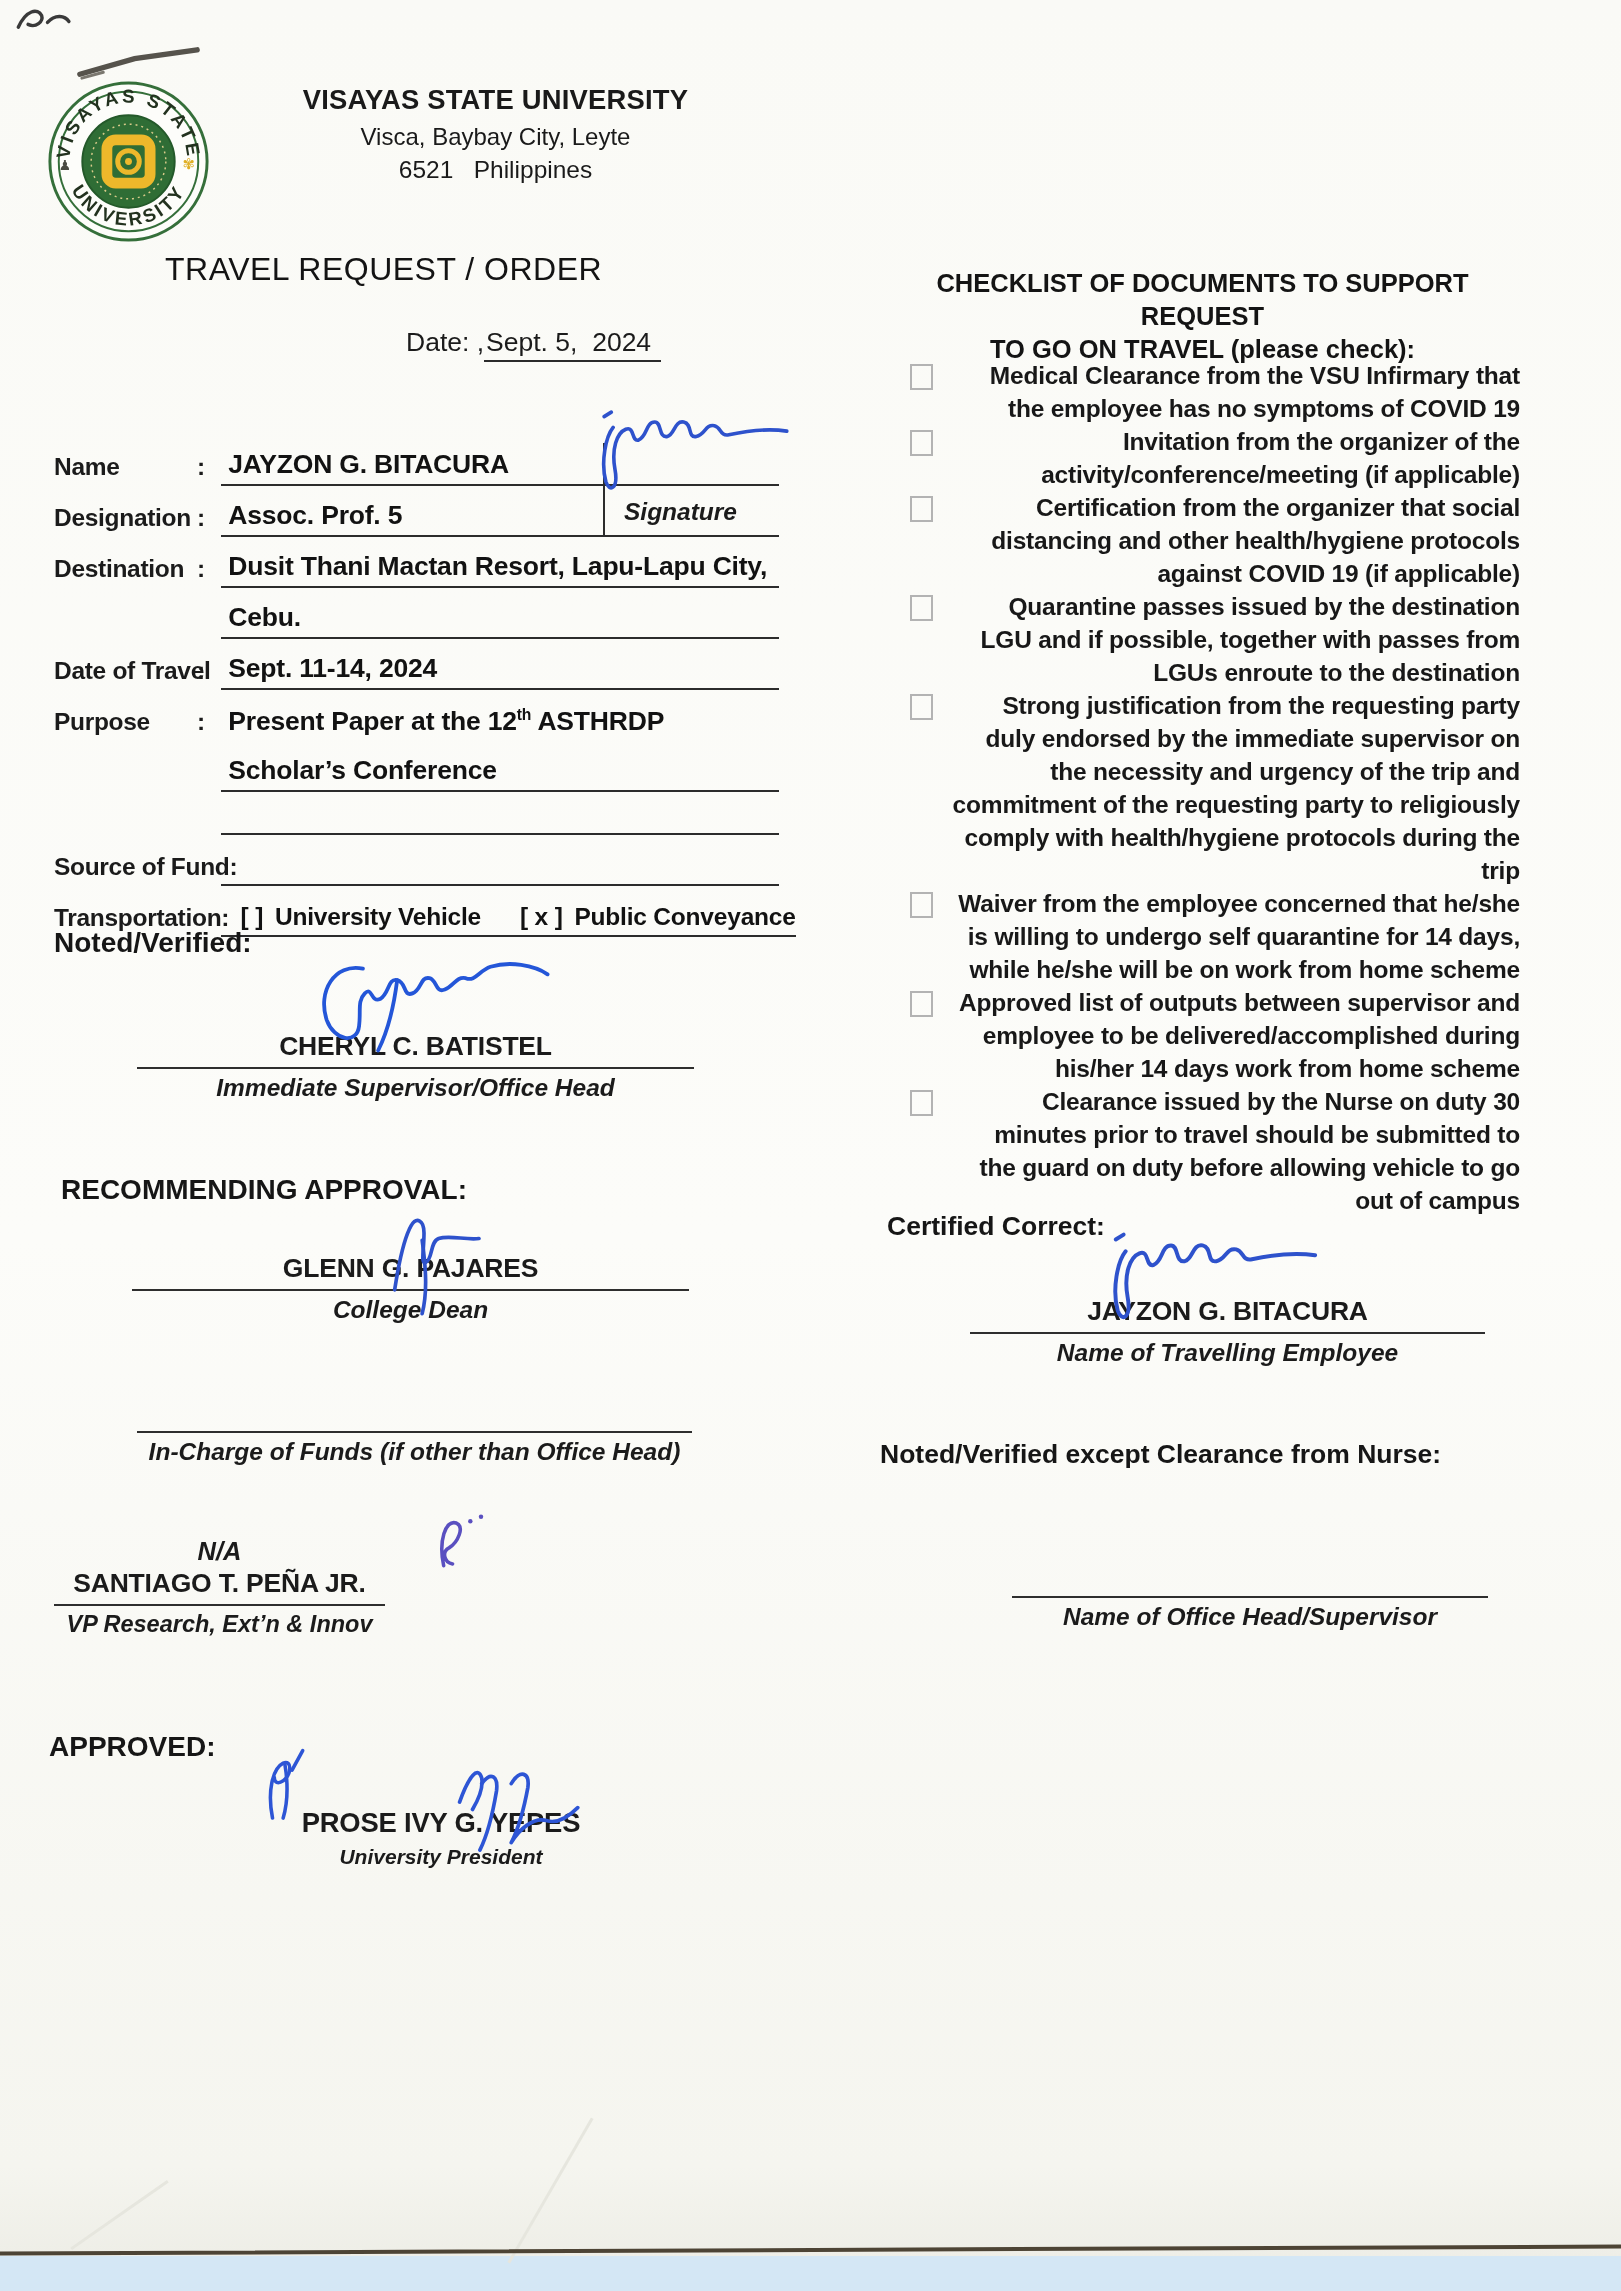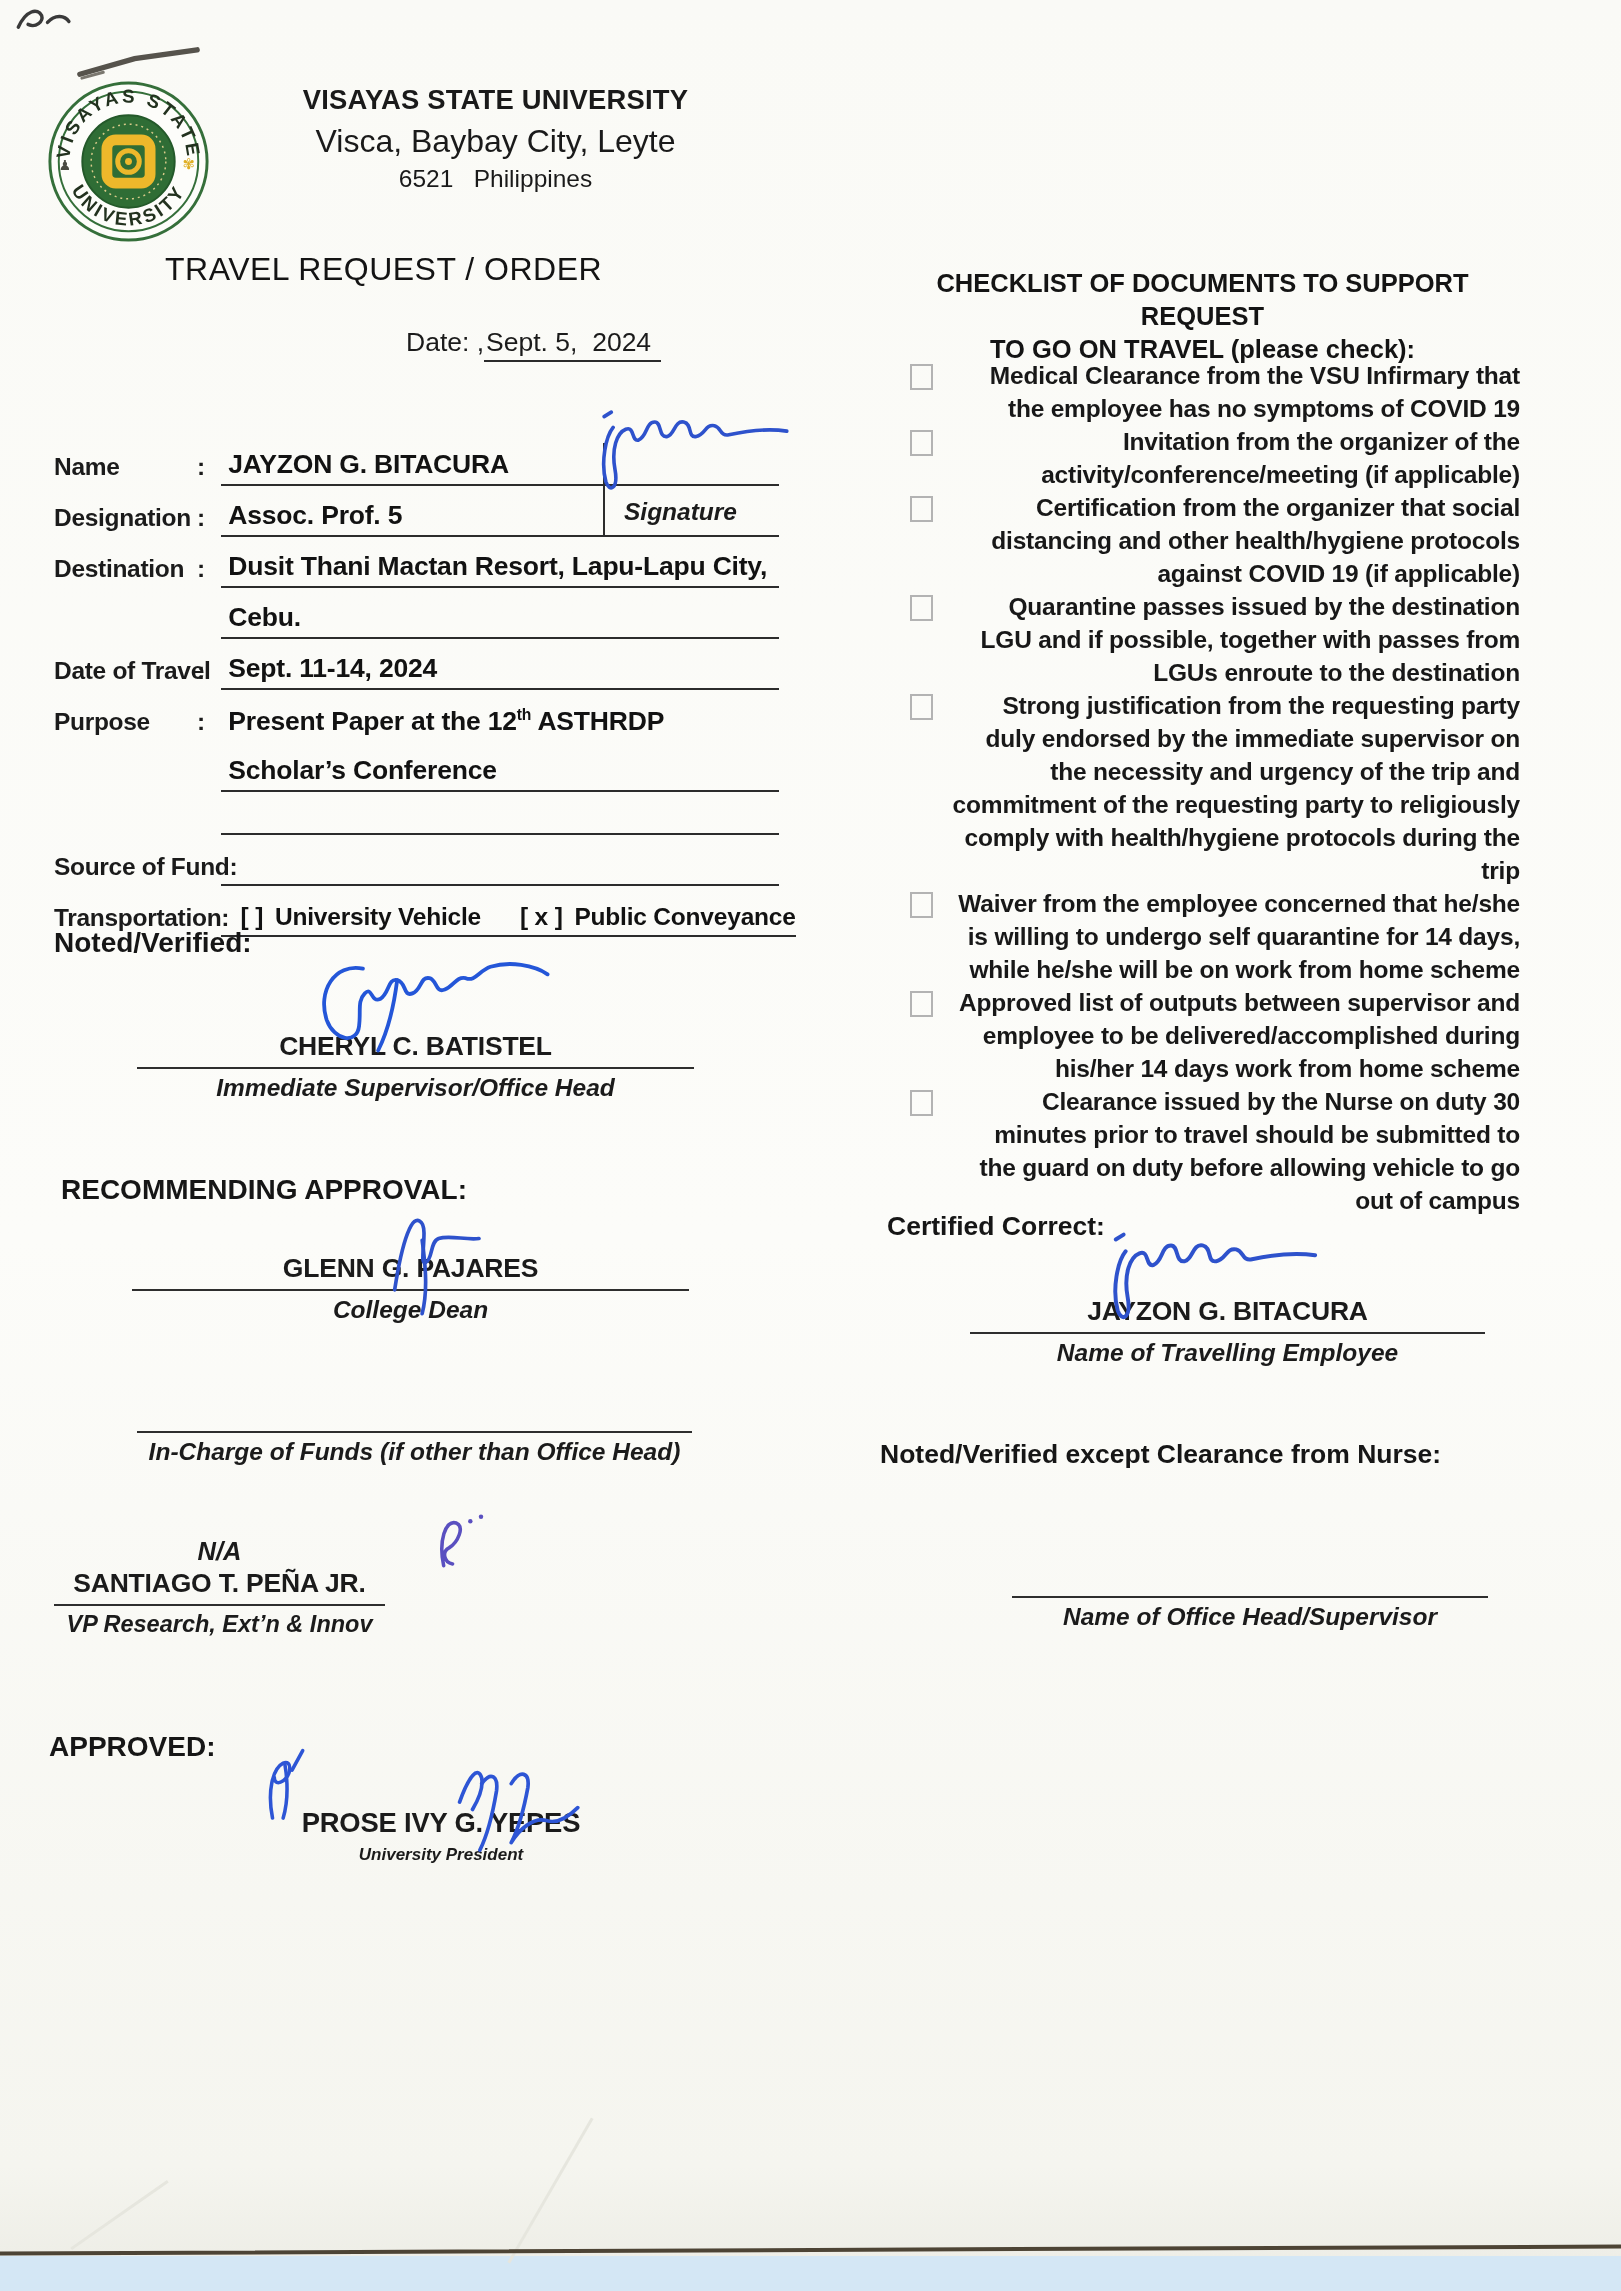--- a/index.html
+++ b/index.html
@@ -12,21 +12,21 @@
   .crease{position:absolute;width:2.9px;background:#e6e6de;}
   .crease.c1{left:549px;top:2107px;height:167px;transform:rotate(30deg);}
   .crease.c2{left:118px;top:2156px;height:118px;transform:rotate(55deg);}
 
   .seal{position:absolute;left:45px;top:78px;width:167px;height:167px;}
   .staple{position:absolute;left:74px;top:41px;width:129px;height:43px;}
   .pen-top{position:absolute;left:11.8px;top:2px;width:71px;height:37px;}
 
   .header-text{position:absolute;left:282px;top:84px;width:427px;text-align:center;color:#1a1a1a;}
   .uni-name{font-size:27.4px;font-weight:bold;letter-spacing:0.2px;}
-  .uni-addr{font-size:32px;margin-top:6.9px;}
+  .uni-addr{font-size:24px;margin-top:6.9px;}
   .uni-addr2{font-size:24.5px;margin-top:4.9px;white-space:pre;}
 
   .form-title{position:absolute;left:165px;top:251px;font-size:32px;font-weight:normal;letter-spacing:0.5px;color:#141414;}
   .date-line{position:absolute;left:406px;top:327px;font-size:26.5px;}
   .date-line .dval{border-bottom:2.5px solid #2b2b2b;padding:0 9.8px 2.9px 2px;white-space:pre;}
 
   .fields{position:absolute;left:54px;top:435px;width:725px;}
   .frow{display:flex;align-items:flex-end;height:51px;}
   .frow.short{height:43px;}
   .flabel{width:143px;font-size:24.5px;font-weight:bold;padding-bottom:4.9px;letter-spacing:-0.3px;white-space:nowrap;}
@@ -43,21 +43,21 @@
 
   .h-bold{position:absolute;font-weight:bold;font-size:28px;color:#161616;}
   .sigblock{position:absolute;text-align:center;}
   .sb-name{font-size:26.5px;font-weight:bold;border-bottom:2.5px solid #2e2e2e;padding-bottom:4.9px;letter-spacing:-0.2px;}
   .sb-name.thick{border-bottom-width:2.9px;}
   .sb-role{font-size:24.5px;font-weight:bold;font-style:italic;margin-top:4.9px;}
   .sb-na{font-size:25.5px;font-weight:bold;font-style:italic;margin-bottom:2px;}
   .blankline{border-bottom:2.5px solid #2e2e2e;}
   .names-plain{position:absolute;text-align:center;}
   .np-name{font-size:27.4px;font-weight:bold;letter-spacing:-0.2px;}
-  .np-role{font-size:17px;font-weight:bold;font-style:italic;margin-top:5.9px;}
+  .np-role{font-size:21px;font-weight:bold;font-style:italic;margin-top:5.9px;}
 
   .cl-title{position:absolute;left:887px;top:267px;width:631px;text-align:center;
             font-size:25.5px;font-weight:bold;line-height:33px;color:#141414;}
   .cl-items{position:absolute;left:910px;top:359px;width:610px;}
   .cl-item{display:flex;gap:19.6px;text-align:right;}
   .cbx{flex:0 0 auto;width:18.6px;height:22.5px;border:2.5px solid #b3b3b3;margin-top:4.9px;}
   .cl-text{font-size:24.5px;font-weight:bold;line-height:33px;color:#181818;letter-spacing:-0.2px;}
 
   .sig{position:absolute;}
   .sig path{fill:none;stroke-linecap:round;stroke-linejoin:round;}

